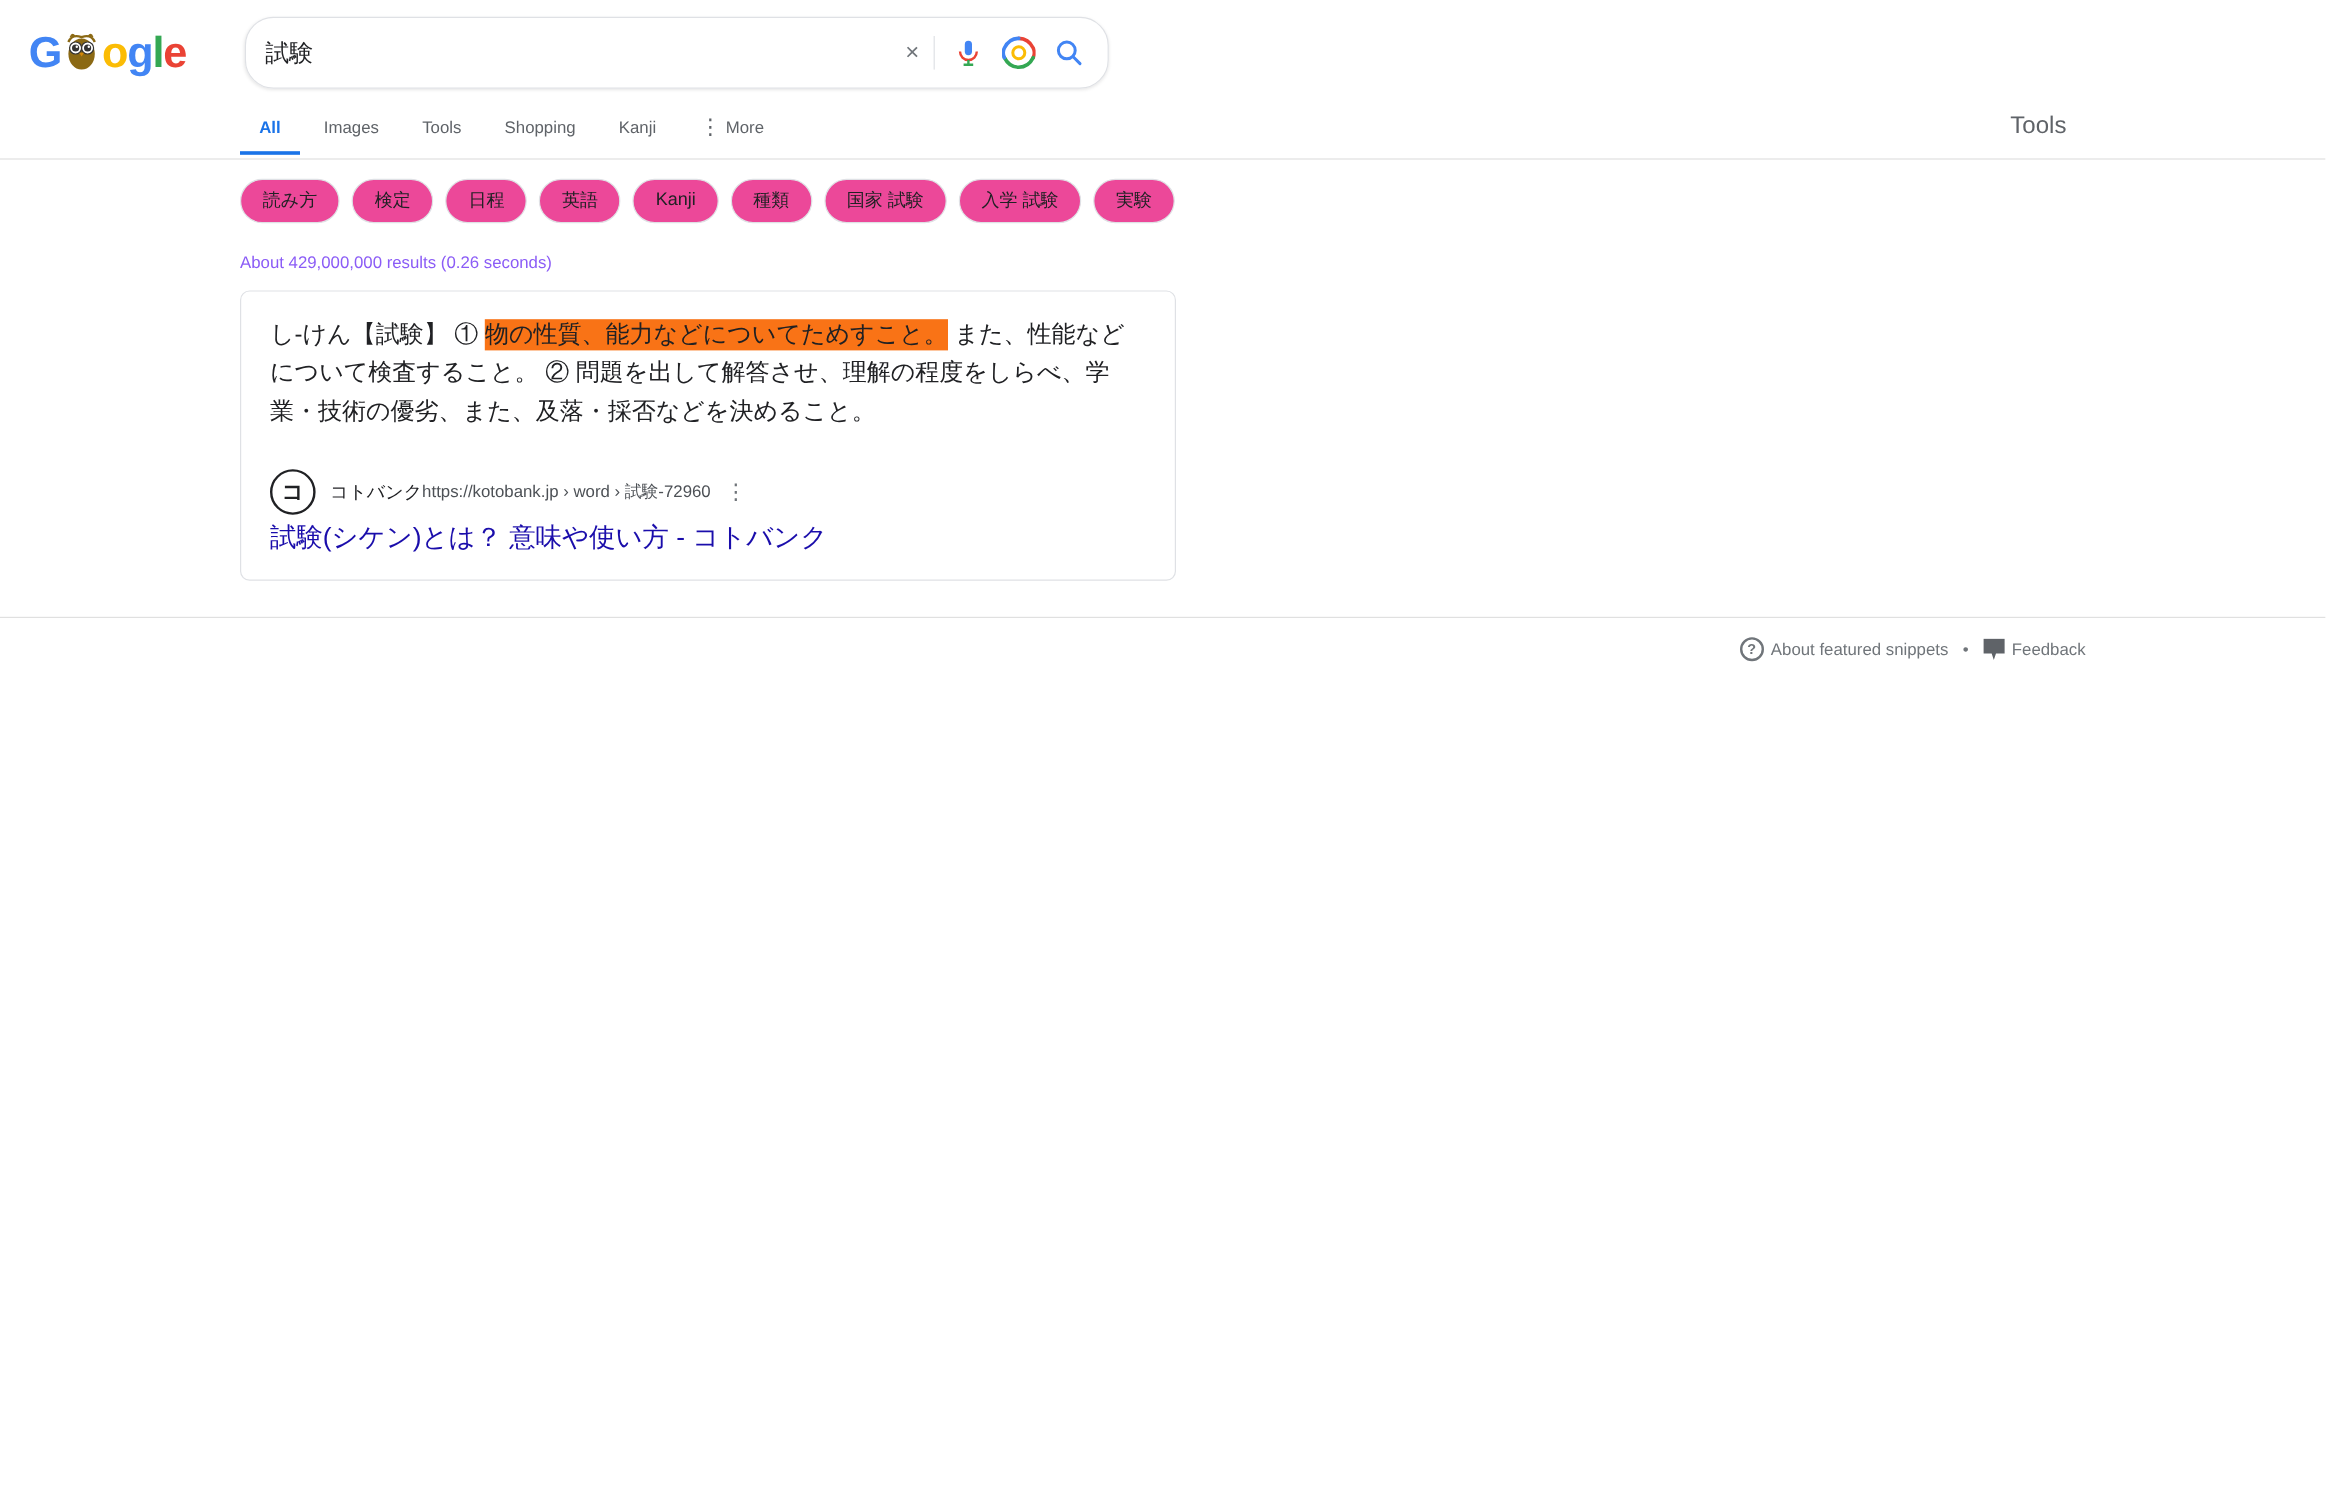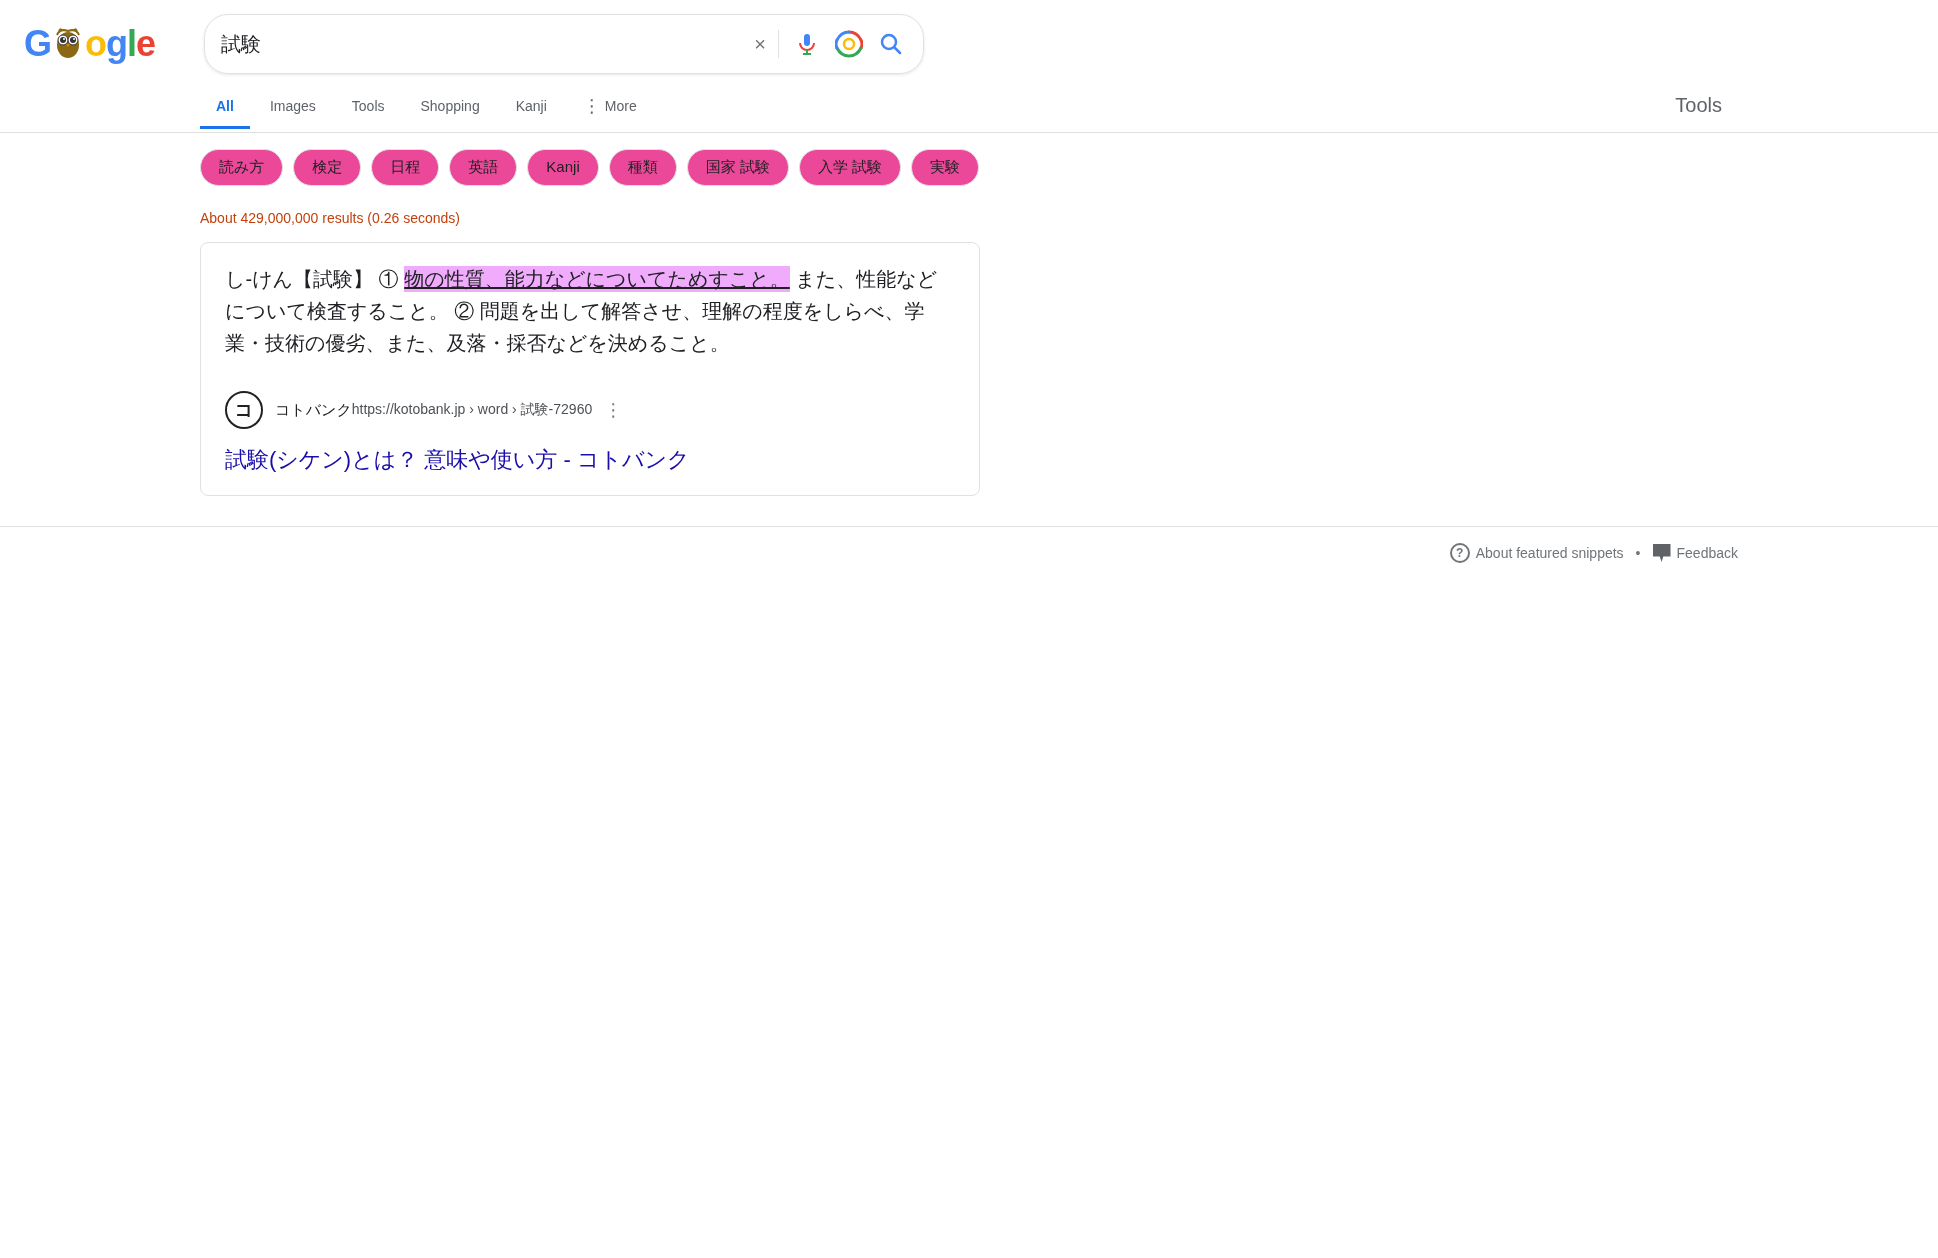--- a/index.html
+++ b/index.html
@@ -156,43 +156,42 @@
       background: #ec4899;
     }
 
     
     .results-area {
       padding: 0 200px;
     }
 
     .results-count {
       font-size: 14px;
-      color: #c2410c;
+      color: #8b5cf6;
       padding: 8px 0 16px 0;
     }
 
     
     .featured-snippet {
       border: 1px solid #dfe1e5;
       border-radius: 8px;
       padding: 20px 24px;
       margin-bottom: 20px;
       max-width: 780px;
     }
 
     .snippet-text {
       font-size: 20px;
       line-height: 1.6;
       color: #202124;
     }
 
     .snippet-highlight {
-      background: #f0abfc;
+      background: #f97316;
       padding: 2px 0;
-      text-decoration: underline;
     }
 
     
     .source-row {
       display: flex;
       align-items: center;
       gap: 12px;
       margin-top: 16px;
       padding-top: 16px;
     }
@@ -233,21 +232,21 @@
       font-size: 18px;
       cursor: pointer;
     }
 
     
     .result-link {
       font-size: 22px;
       color: #1a0dab;
       text-decoration: none;
       cursor: pointer;
-      margin-top: 16px;
+      margin-top: 4px;
       display: block;
     }
 
     
     .bottom-bar {
       border-top: 1px solid #e0e0e0;
       padding: 16px 200px;
       display: flex;
       justify-content: flex-end;
       align-items: center;

